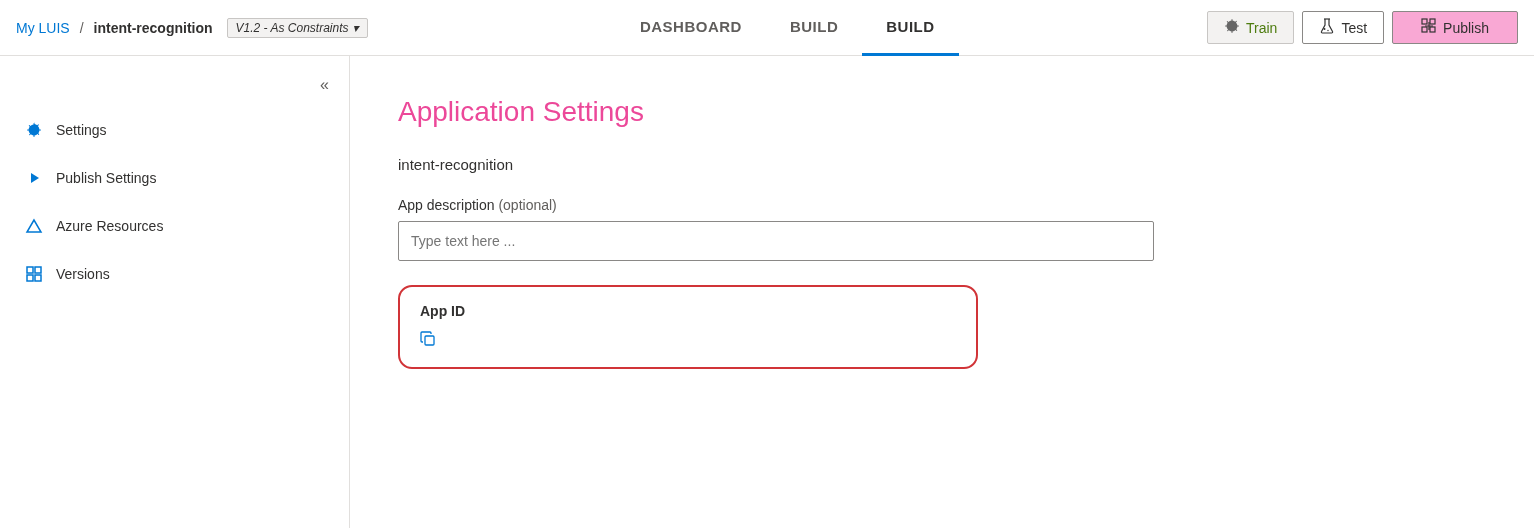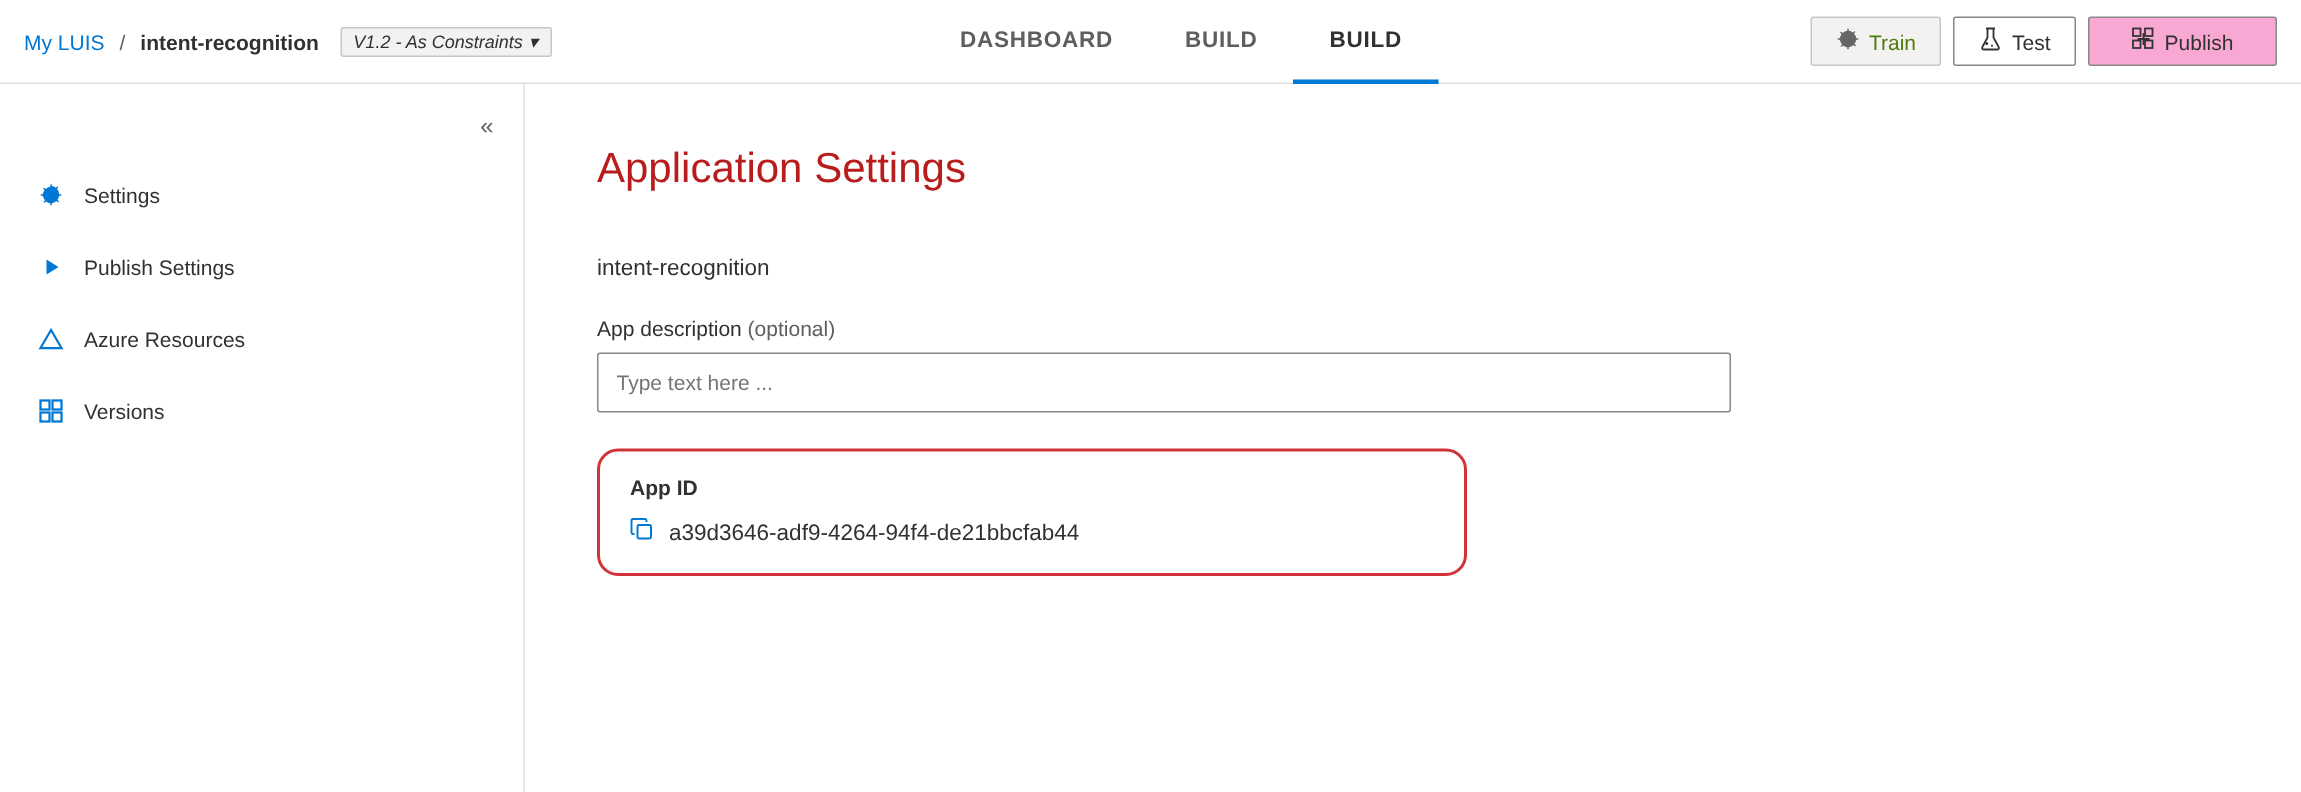--- a/index.html
+++ b/index.html
@@ -159,22 +159,22 @@
     
     .main-content {
       flex: 1;
       padding: 40px 48px;
       overflow-y: auto;
       background: #fff;
     }
     .page-title {
       font-size: 28px;
       font-weight: 300;
-      color: #b91c1c;
-      margin-bottom: 42px;
+      color: #ec4899;
+      margin-bottom: 28px;
     }
     .field-group {
       margin-bottom: 24px;
     }
     .field-label {
       display: flex;
       align-items: center;
       gap: 8px;
       font-size: 15px;
       color: #323130;
@@ -369,18 +369,17 @@
 
     <div class="app-id-box">
       <div class="app-id-label">App ID</div>
       <div class="app-id-value">
         <span class="copy-icon">
           <svg width="16" height="16" viewBox="0 0 16 16" fill="none" xmlns="http://www.w3.org/2000/svg">
             <rect x="5" y="5" width="9" height="9" rx="1" stroke="#0078d4" stroke-width="1.3" fill="none"></rect>
             <path d="M3 11H2a1 1 0 01-1-1V2a1 1 0 011-1h8a1 1 0 011 1v1" stroke="#0078d4" stroke-width="1.3" fill="none"></path>
           </svg>
         </span>
-        <span>a39d3646-adf9-4264-94f4-de21bbcfab44</span>
       </div>
     </div>
 
   </main>
 </div>
 
 </body></html>

